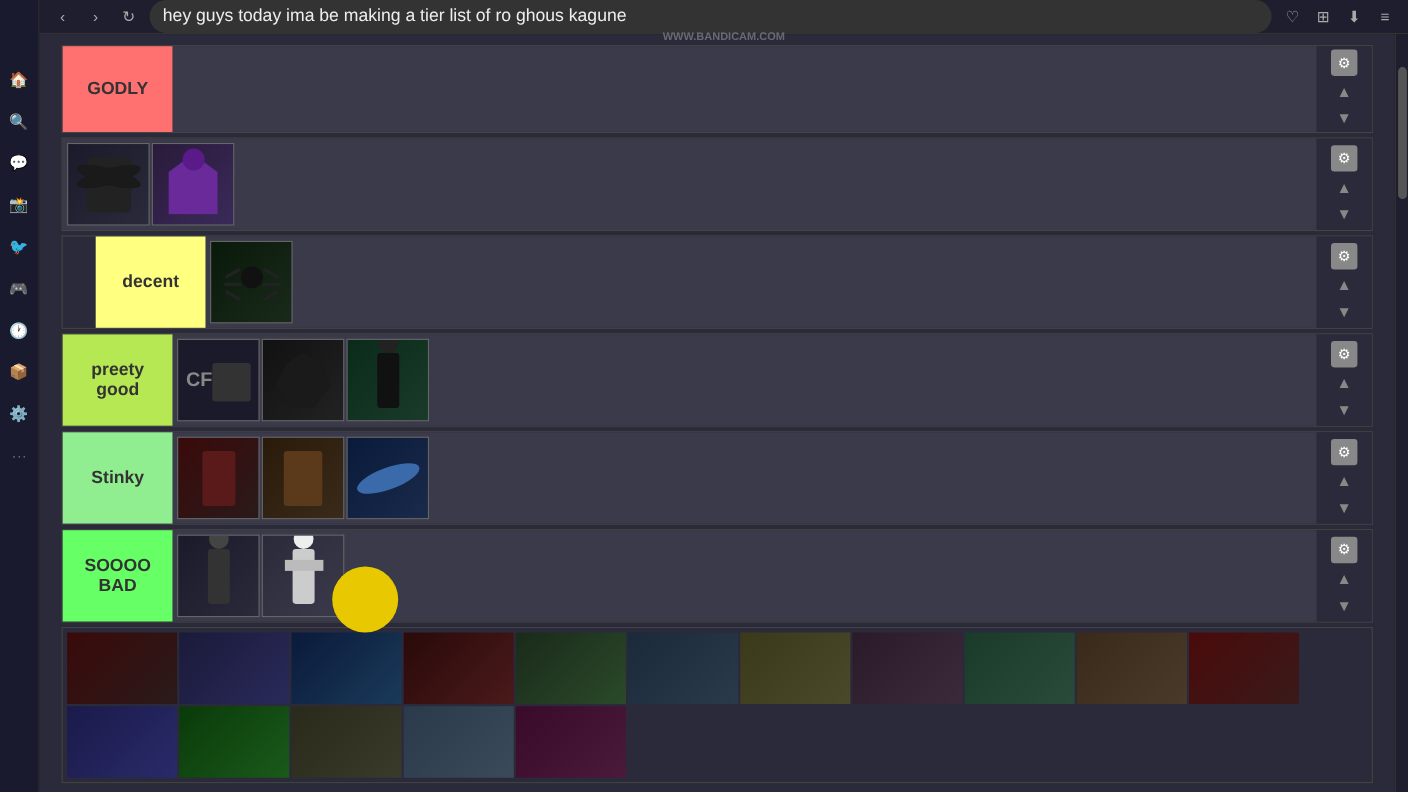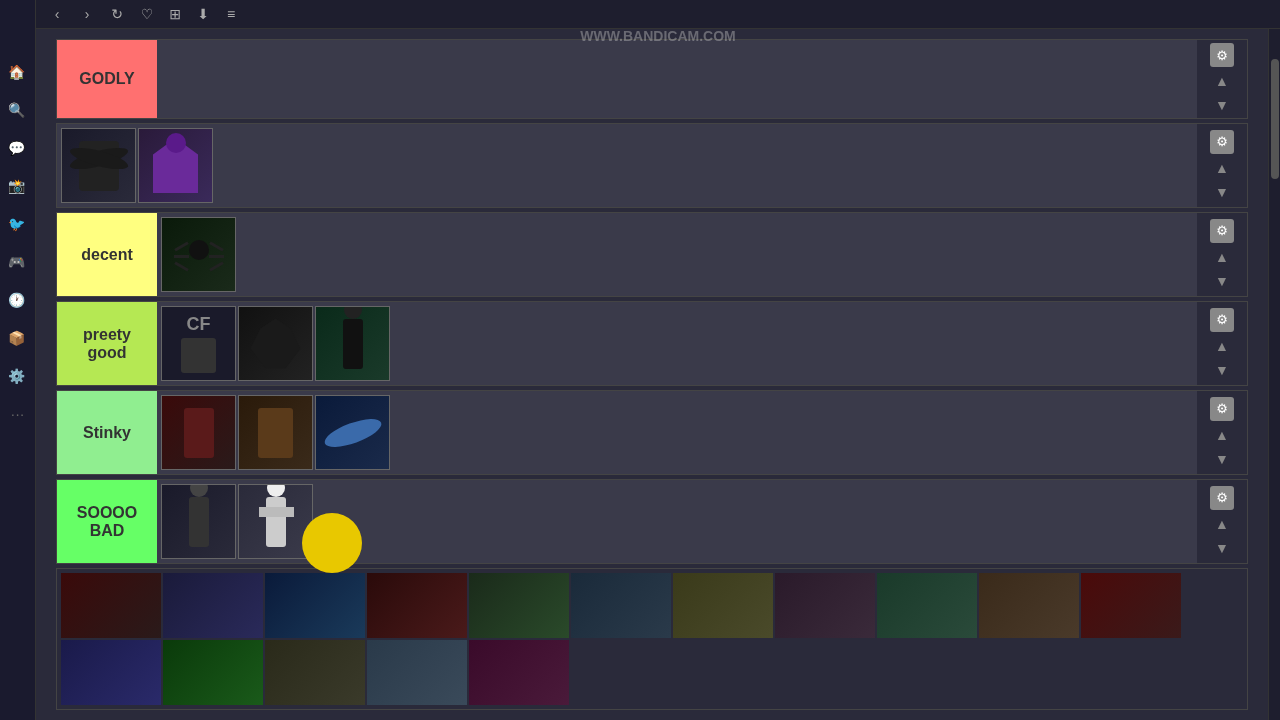--- a/index.html
+++ b/index.html
@@ -167,21 +167,21 @@
       width: 24px;
       height: 20px;
       display: flex;
       align-items: center;
       justify-content: center;
     }
 
     
     .tier-godly { background: #ff7070; }
     .tier-verypro { background: #ffb347; }
-    .tier-decent { background: #ffff80; }
+    .tier-decent { background: #ffff80; margin-left: 30px; }
     .tier-prettygood { background: #b5e853; }
 
     
     .image-bank {
       background: #2a2a3a;
       min-height: 140px;
       margin: 0 20px;
       display: flex;
       flex-wrap: wrap;
       gap: 2px;
@@ -235,21 +235,21 @@
       justify-content: center;
     }
 
     
     .watermark-overlay {
       position: absolute;
       top: 28px;
       left: 50%;
       transform: translateX(-50%);
       color: rgba(200,200,200,0.4);
-      font-size: 14px;
+      font-size: 10px;
       pointer-events: none;
       z-index: 100;
       white-space: nowrap;
       font-weight: bold;
     }
 
     .wrapper {
       display: flex;
       flex: 1;
       flex-direction: column;
@@ -282,20 +282,23 @@
   <div class="left-panel-icon">⚙️</div>
   <div class="left-panel-icon">···</div>
 </div>
 
 <div class="wrapper">
 
   <div class="topbar" style="position:relative;">
     <button class="nav-btn">‹</button>
     <button class="nav-btn">›</button>
     <button class="nav-btn">↻</button>
+    <div class="address-bar">
+      <span style="font-size:16px; color:#eee; font-weight:normal;">hey guys today ima be making a tier list of ro ghous kagune</span>
+    </div>
     <div class="topbar-icons">
       <div class="topbar-icon">♡</div>
       <div class="topbar-icon">⊞</div>
       <div class="topbar-icon">⬇</div>
       <div class="topbar-icon">≡</div>
     </div>
 
     <div class="watermark-overlay">WWW.BANDICAM.COM</div>
   </div>
 
@@ -371,21 +374,21 @@
         </div>
       </div>
 
       <div class="tier-row">
         <div class="tier-label tier-prettygood" style="background:#b5e853;">
           <span>preety good</span>
         </div>
         <div class="tier-items">
 
           <div class="tier-item">
-            <div style="width:100%;height:100%;background:#1a1a2a;display:flex;align-items:center;justify-content:center;flex-direction:column;">
+            <div style="width:100%;height:100%;background:#1a1a2a;display:flex;align-items:center;justify-content:center;">
               <div style="color:#888;font-size:18px;font-weight:bold;">CF</div>
               <div style="width:35px;height:35px;background:#333;border-radius:3px;margin-top:3px;"></div>
             </div>
           </div>
 
           <div class="tier-item">
             <div style="width:100%;height:100%;background:linear-gradient(135deg,#111,#222);display:flex;align-items:center;justify-content:center;">
               <div style="width:50px;height:50px;background:#1a1a1a;clip-path:polygon(50% 0%,80% 20%,100% 60%,70% 100%,30% 100%,0% 60%,20% 20%);"></div>
             </div>
           </div>

